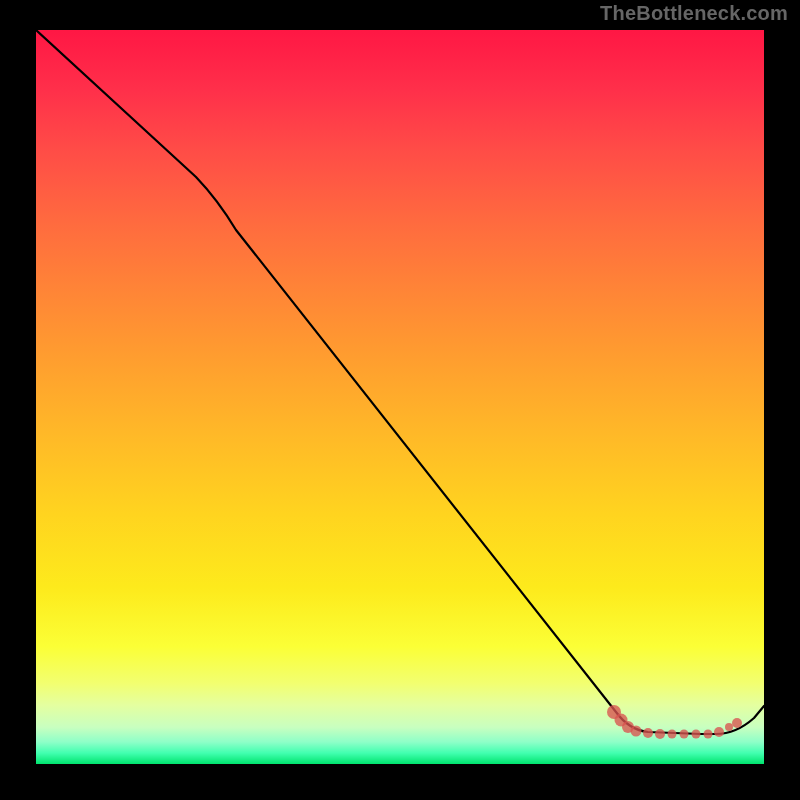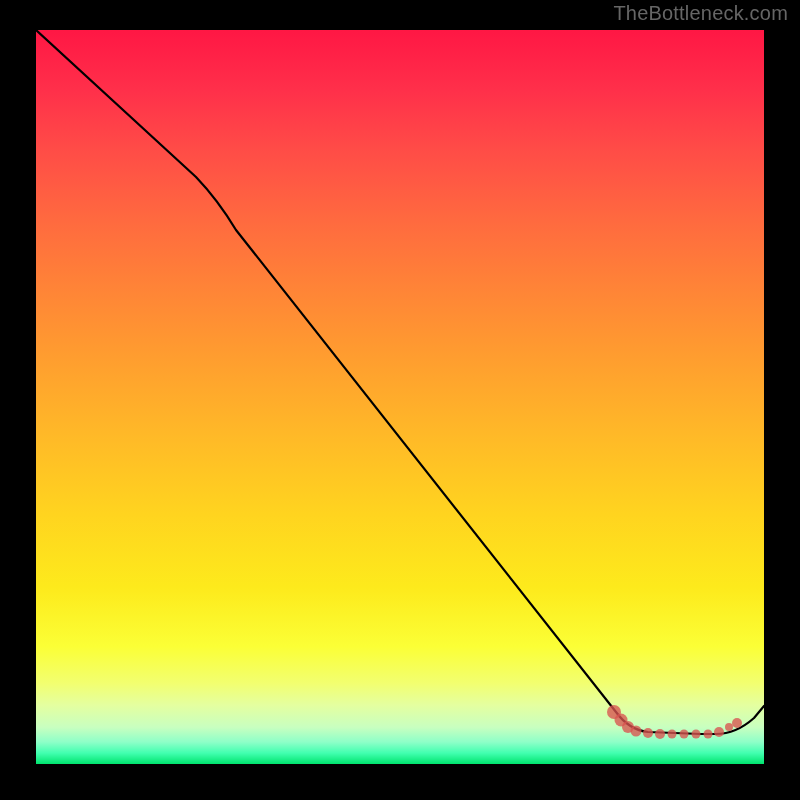--- a/index.html
+++ b/index.html
@@ -15,21 +15,21 @@
     position: relative;
     width: 800px;
     height: 800px;
   }
   .attribution {
     position: absolute;
     top: 2px;
     right: 12px;
     color: #666;
     font-size: 20px;
-    font-weight: 400;
+    font-weight: 700;
     letter-spacing: 0.2px;
     z-index: 5;
   }
   .plot-area {
     position: absolute;
     left: 36px;
     top: 30px;
     width: 728px;
     height: 734px;
     background: linear-gradient(to bottom,

